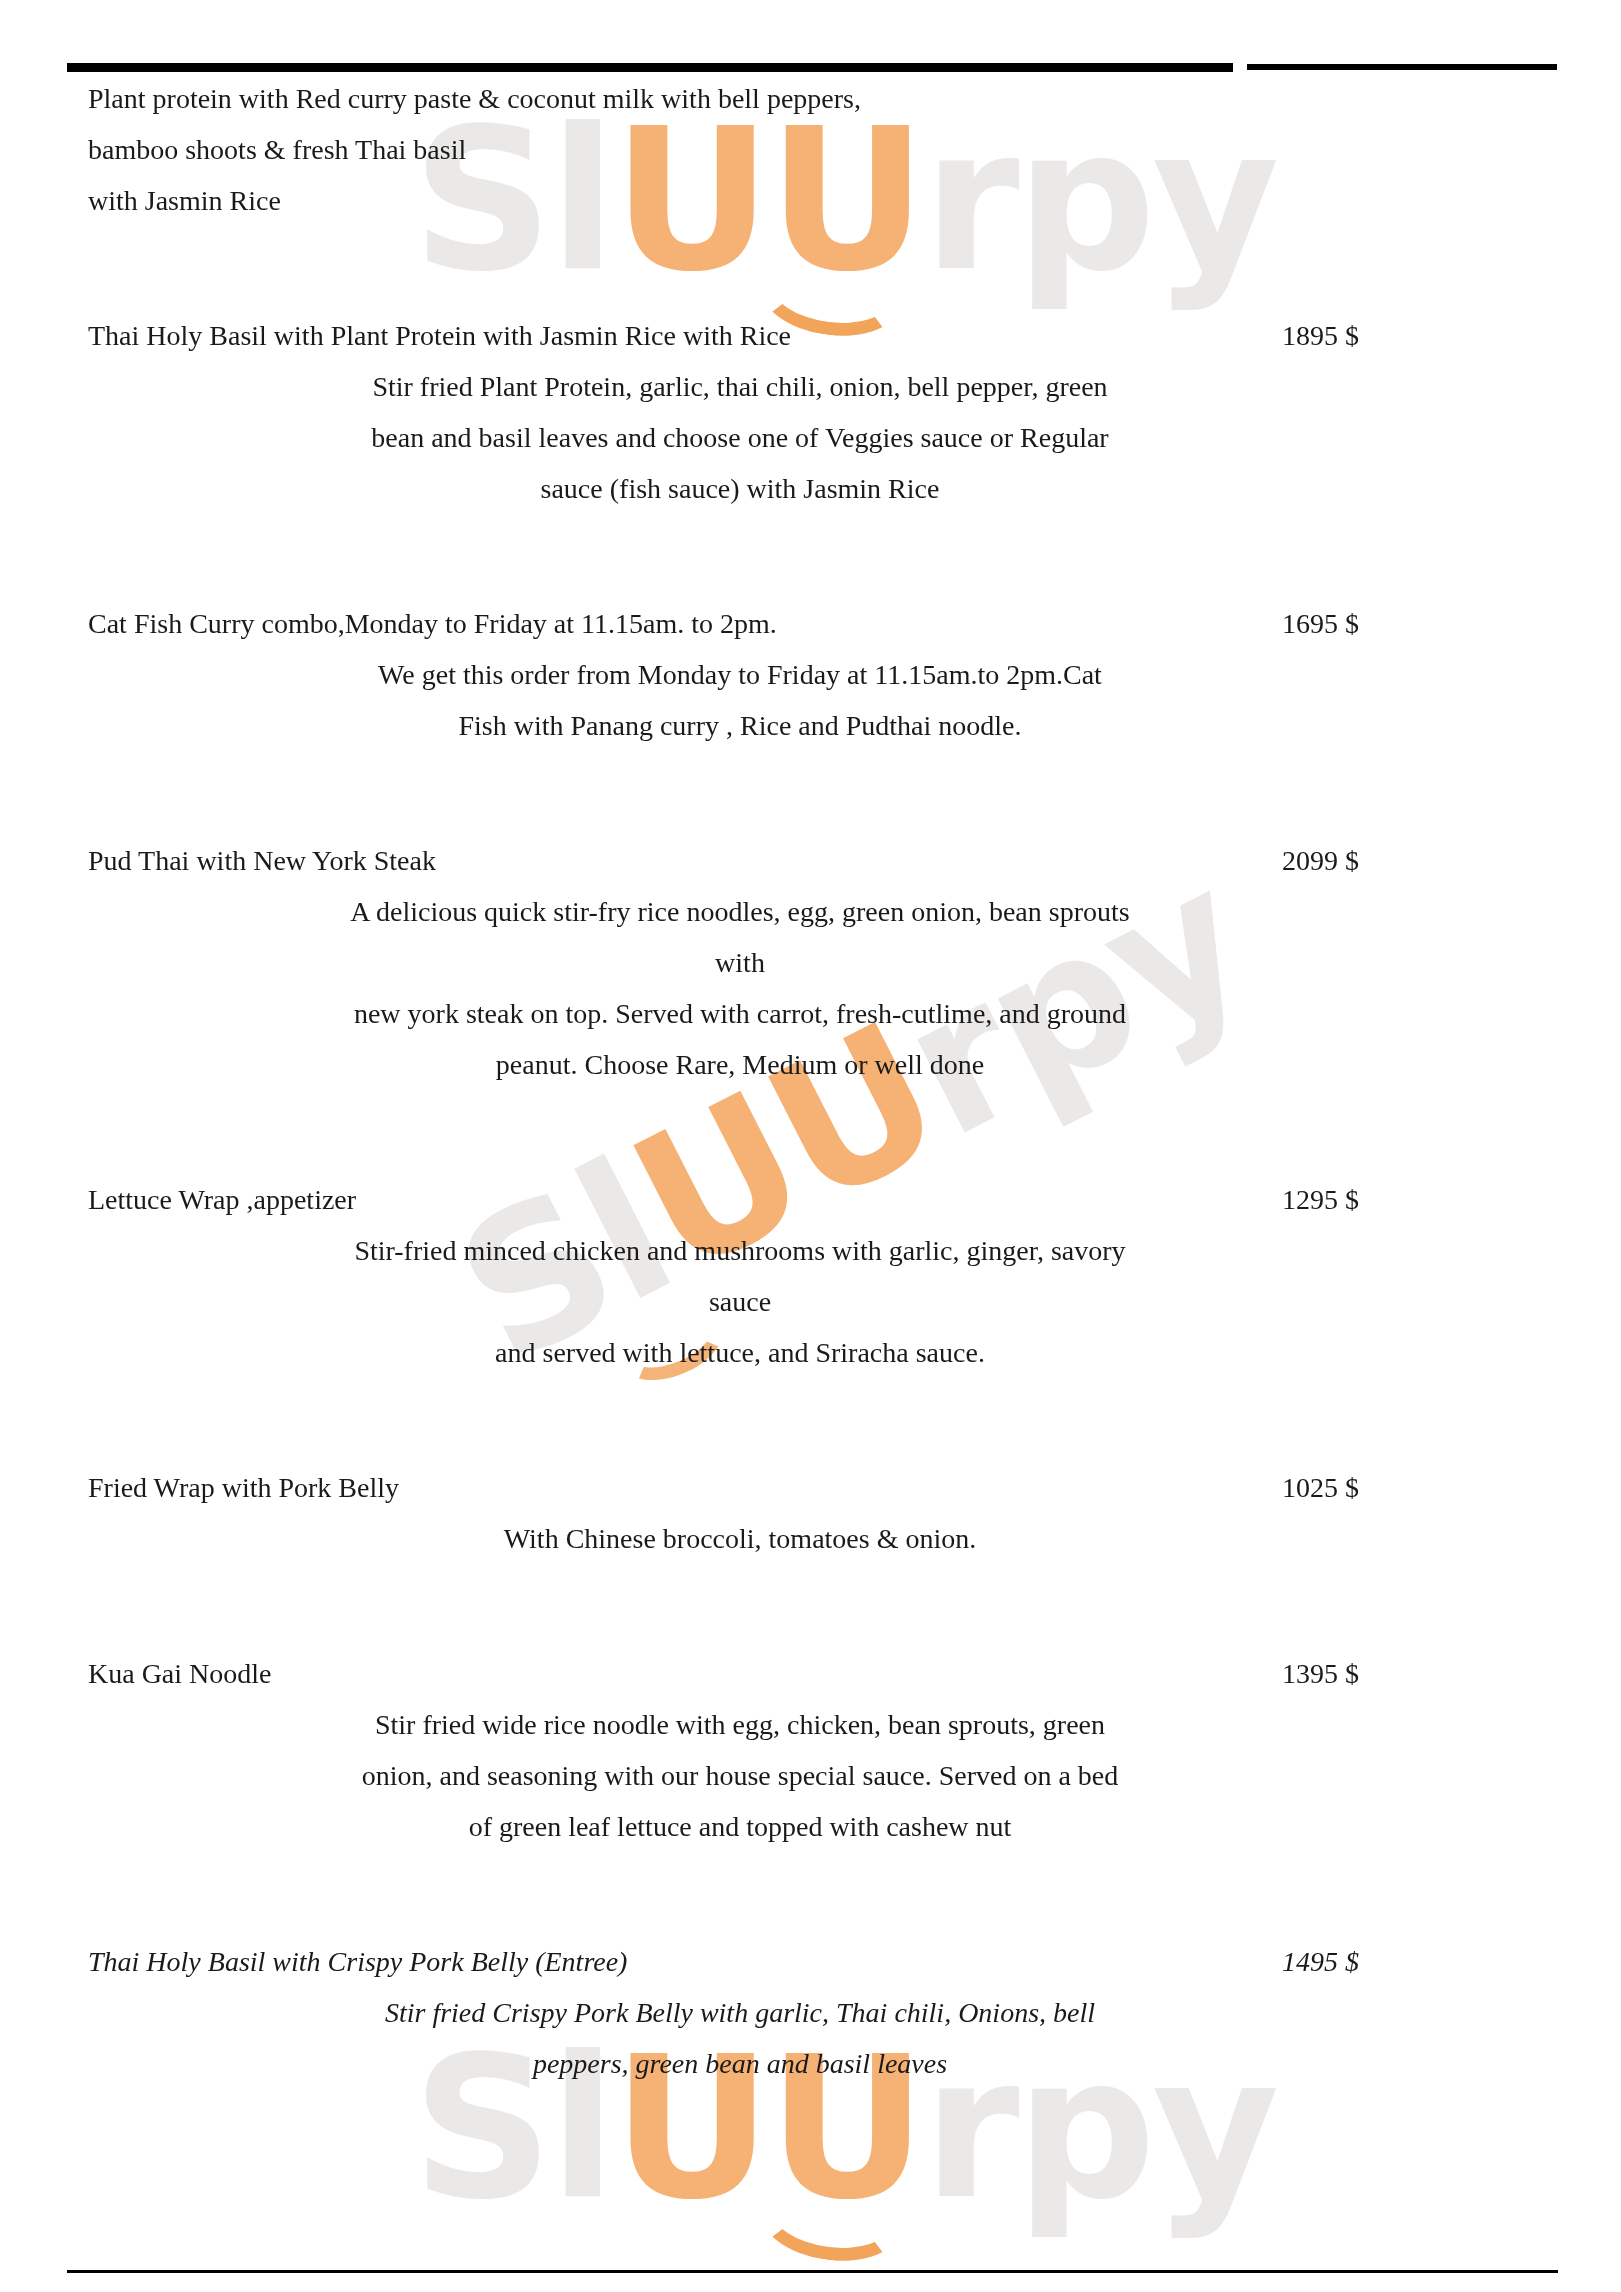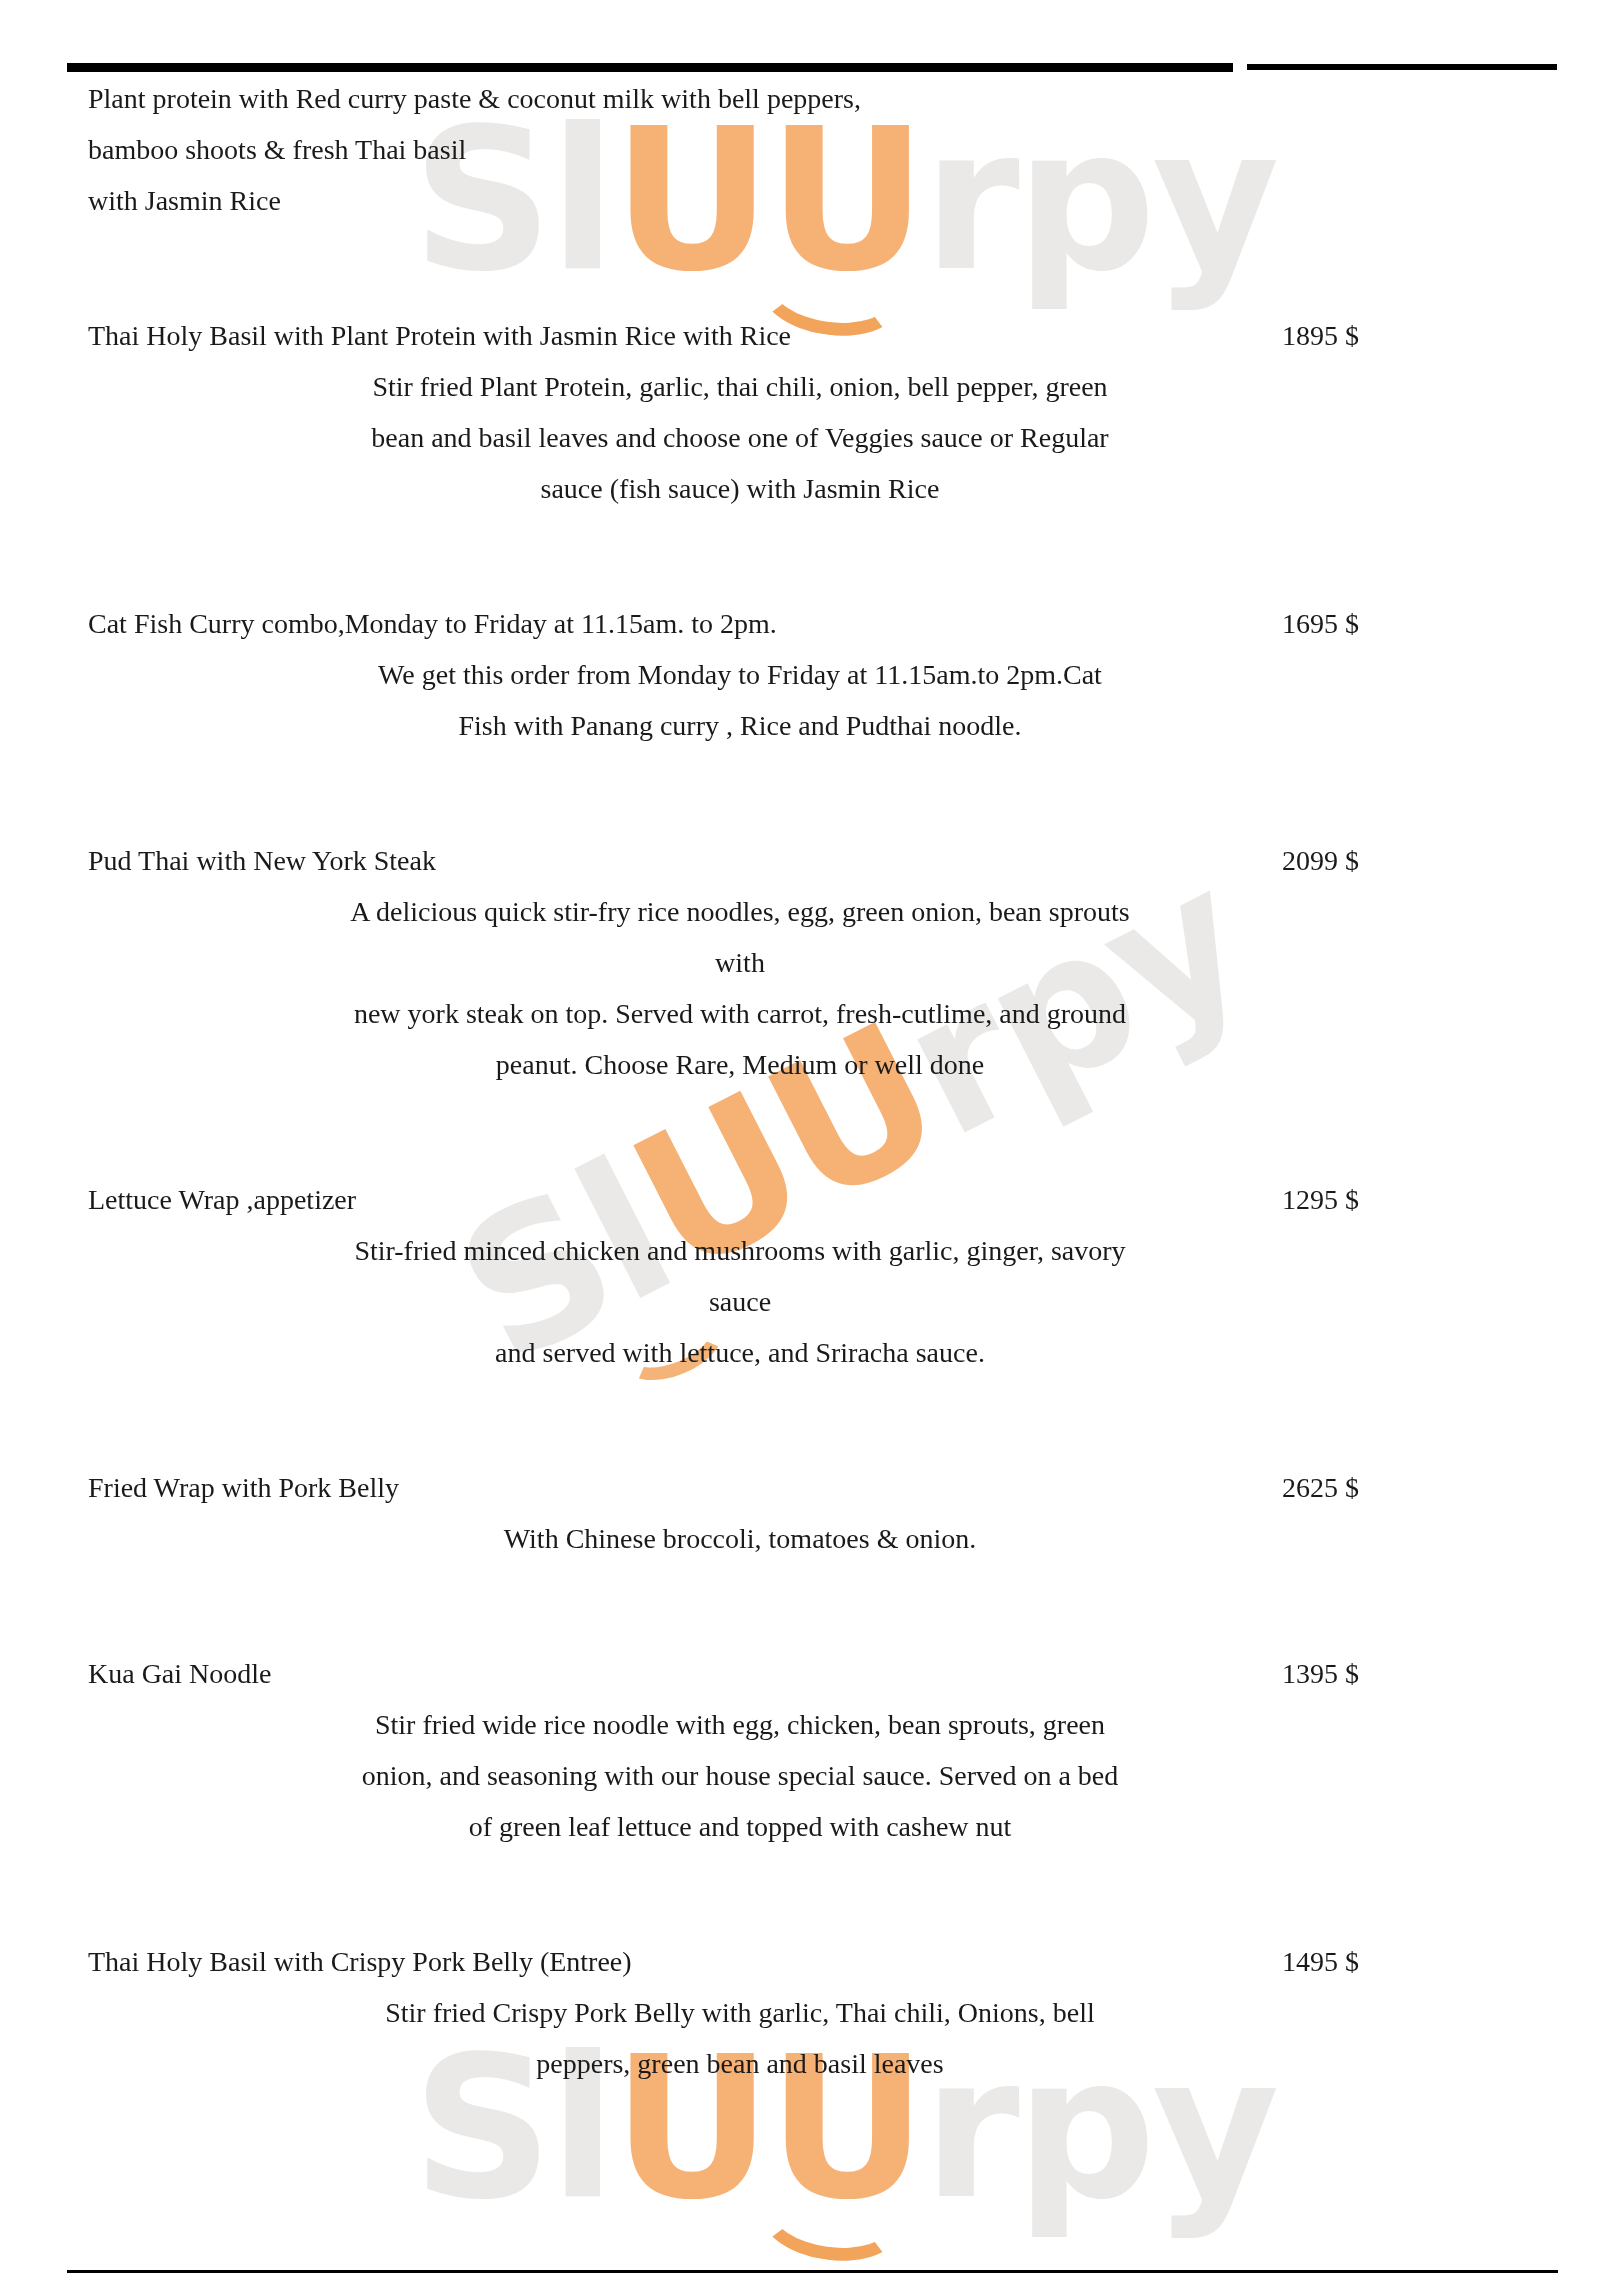--- a/index.html
+++ b/index.html
@@ -54,21 +54,21 @@
     position: absolute;
     left: 88px;
     top: 73px;
     width: 1304px;
     z-index: 2;
     font-size: 28px;
     line-height: 51px;
   }
   .cont-block { white-space: pre-line; margin-bottom: 84px; }
   .item { position: relative; margin-bottom: 84px; }
-  .item:last-child { margin-bottom: 0; }
+  .item:last-child { margin-bottom: 0; font-style: italic; }
   .item-name { display: inline-block; max-width: 1098px; }
   .item-price { position: absolute; left: 1194px; top: 0; white-space: nowrap; }
   .item-desc { white-space: pre-line; text-align: center; }
 </style>
 </head>
 <body>
 
 <div class="wm wm-top">
   <span class="g">Sl</span><span class="o">UU</span><span class="g">rpy</span>
 </div>
@@ -131,21 +131,21 @@
       <span class="item-price">1295 $</span>
     </div>
     <div class="item-desc">Stir-fried minced chicken and mushrooms with garlic, ginger, savory
 sauce
 and served with lettuce, and Sriracha sauce.</div>
   </div>
 
   <div class="item">
     <div class="item-head">
       <span class="item-name">Fried Wrap with Pork Belly</span>
-      <span class="item-price">2625 $</span>
+      <span class="item-price">1025 $</span>
     </div>
     <div class="item-desc">With Chinese broccoli, tomatoes &amp; onion.</div>
   </div>
 
   <div class="item">
     <div class="item-head">
       <span class="item-name">Kua Gai Noodle</span>
       <span class="item-price">1395 $</span>
     </div>
     <div class="item-desc">Stir fried wide rice noodle with egg, chicken, bean sprouts, green

